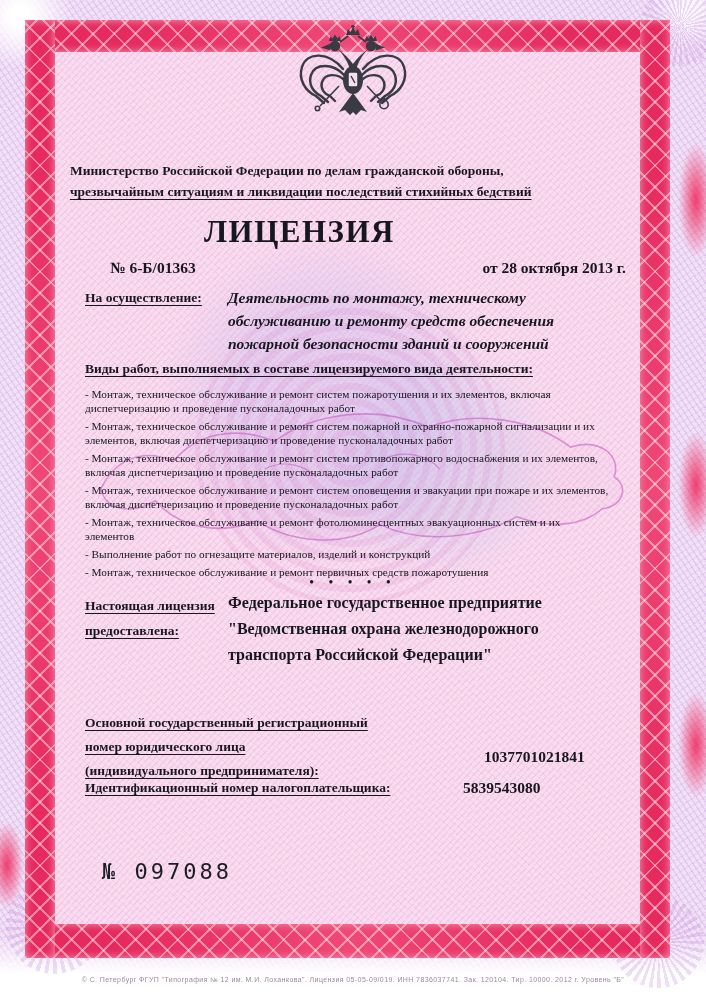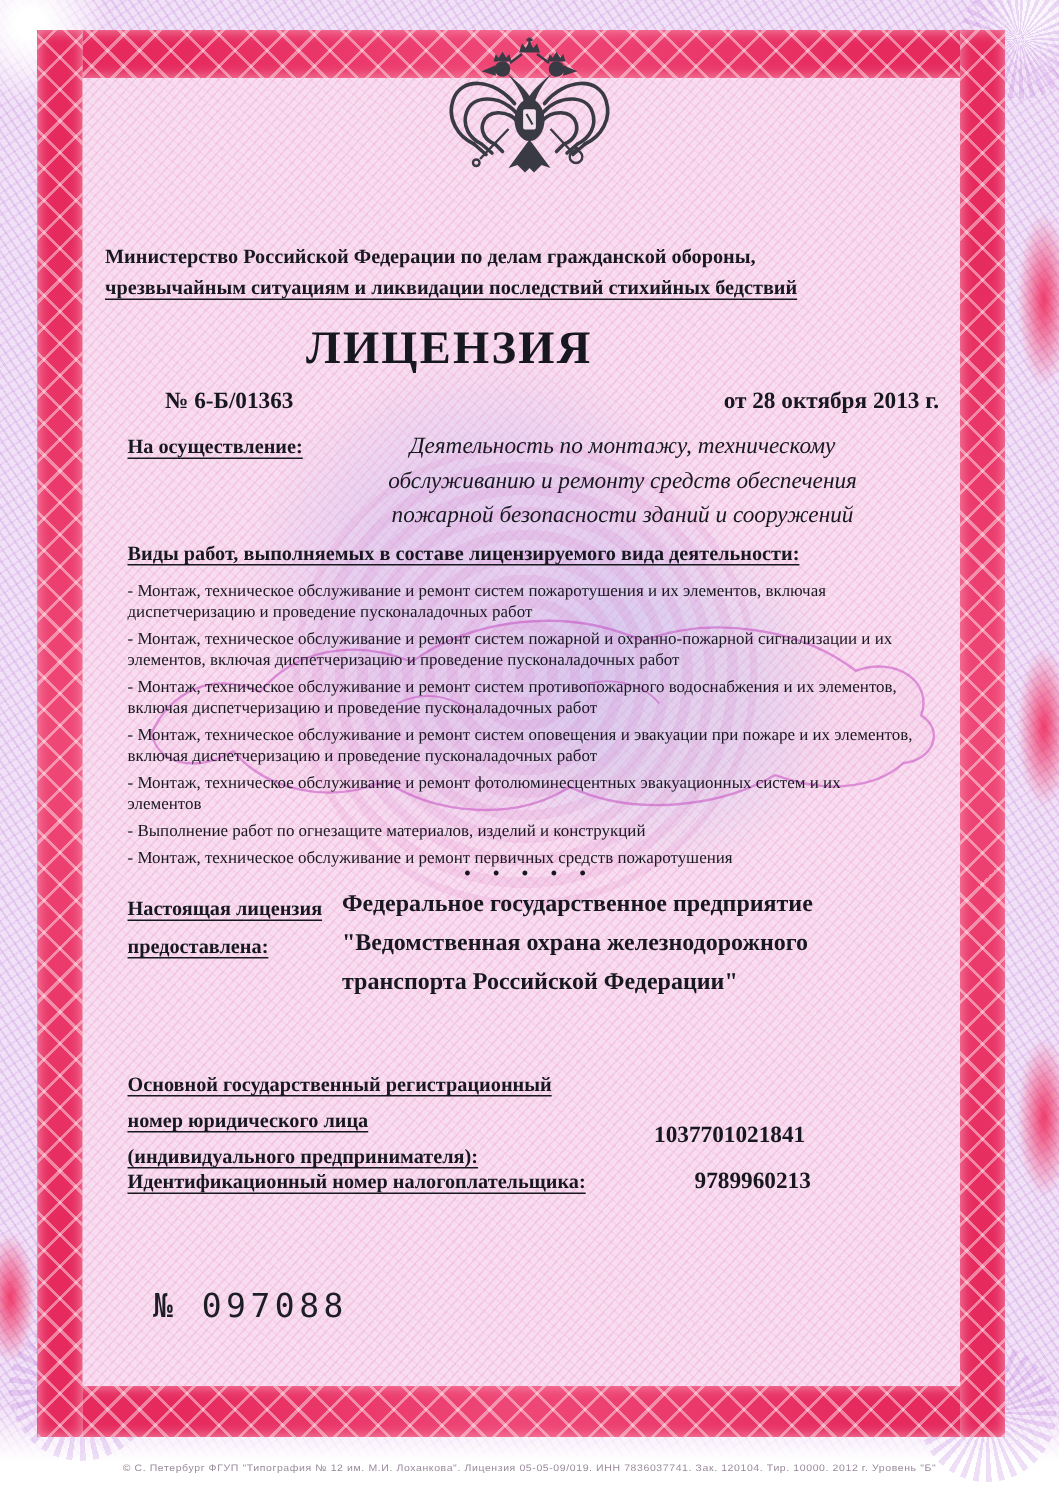--- a/index.html
+++ b/index.html
@@ -61,31 +61,31 @@
   .abs{ position:absolute; }
   .u{ text-decoration:underline; text-underline-offset:3px; text-decoration-thickness:1.2px; }
   .ministry{ left:70px; top:160px; width:566px; 
     font-weight:bold; font-size:13.5px; line-height:21px; }
   .doc-title{ left:0; top:214px; width:599px; text-align:center;
     font-weight:bold; font-size:31px; letter-spacing:1.5px; }
   .numrow{ left:85px; top:259px; width:516px; display:flex; justify-content:space-between;
     font-weight:bold; font-size:15.5px;margin-left:25px; }
   .activity-label{ left:85px; top:290px; font-weight:bold; font-size:13.5px; }
   .activity-text{ left:228px; top:286px; width:374px;
-    font-weight:normal; font-style:italic; font-size:15.5px; line-height:23px;text-align:center; }
+    font-weight:bold; font-style:italic; font-size:15.5px; line-height:23px; }
   .works-label{ left:85px; top:361px; font-weight:bold; font-size:13.5px; }
   .works-list{ left:85px; top:387px; width:527px; font-size:11.3px; line-height:14px; }
   .works-list .work-item{ margin-bottom:4px; }
   .separator{ left:0; top:575px; width:706px; text-align:center;
     font-weight:bold; font-size:12px; letter-spacing:6px; }
   .grantee-label{ left:85px; top:593px; width:150px; font-weight:bold; font-size:13.5px; line-height:25px; }
   .grantee-name{ left:228px; top:590px; width:392px; font-weight:bold; font-size:16px; line-height:26px; }
   .branch-note{ left:238px; top:656px; width:374px; font-style:italic; font-size:13px; line-height:19px; }
   .ogrn-label{ left:85px; top:711px; width:330px; font-weight:bold; font-size:13.5px; line-height:24px; }
-  .ogrn-value{ left:436px; top:748px; font-weight:bold; font-size:15.5px; }
+  .ogrn-value{ left:484px; top:748px; font-weight:bold; font-size:15.5px; }
   .inn-label{ left:85px; top:780px; font-weight:bold; font-size:13.5px;text-align:right; }
   .inn-value{ left:463px; top:779px; font-weight:bold; font-size:15.5px; }
   .serial{ left:102px; top:859px; font-family:"DejaVu Sans Mono", monospace;
     font-size:22px; letter-spacing:3px; color:#1d1d26; }
   .print-line{ left:0; top:976px; width:706px; text-align:center;
     font-family:"Liberation Sans", sans-serif; font-size:7px; color:#99899b;
     letter-spacing:.4px; transform:scaleY(.9); }
   .emblem{ left:293px; top:20px; width:120px; height:118px; }
 </style>
 </head>
@@ -194,18 +194,18 @@
   <div class="abs ogrn-label">
     <div><span class="u">Основной государственный регистрационный</span></div>
     <div><span class="u">номер юридического лица</span></div>
     <div><span class="u">(индивидуального предпринимателя):</span></div>
   </div>
   <div class="abs ogrn-value">1037701021841</div>
 
   <div class="abs inn-label">
     <span class="u">Идентификационный номер налогоплательщика:</span>
   </div>
-  <div class="abs inn-value">9789960213</div>
+  <div class="abs inn-value">5839543080</div>
 
   <div class="abs serial">№ 097088</div>
   <div class="abs print-line">© С. Петербург ФГУП "Типография № 12 им. М.И. Лоханкова". Лицензия 05-05-09/019. ИНН 7836037741. Зак. 120104. Тир. 10000. 2012 г. Уровень "Б"</div>
 
 </div>
 
 </body></html>

